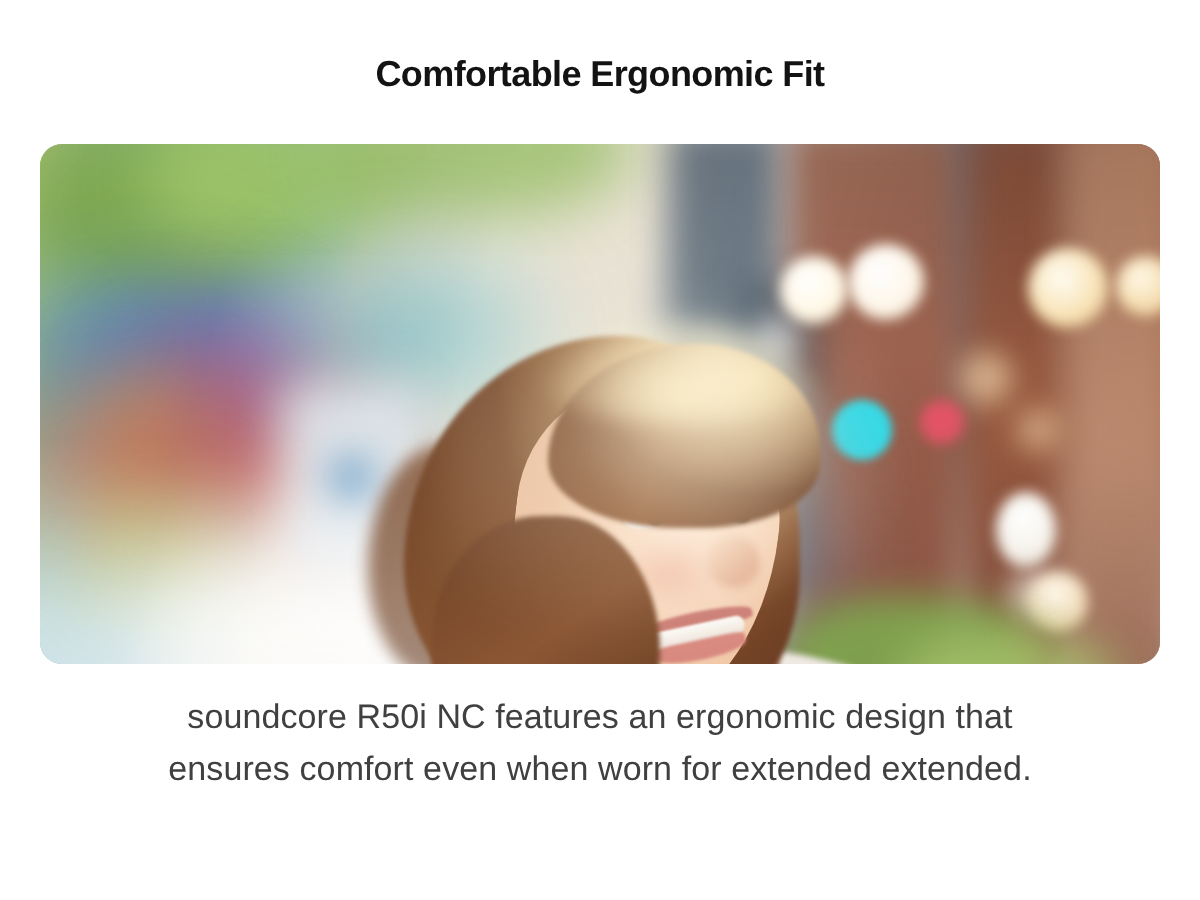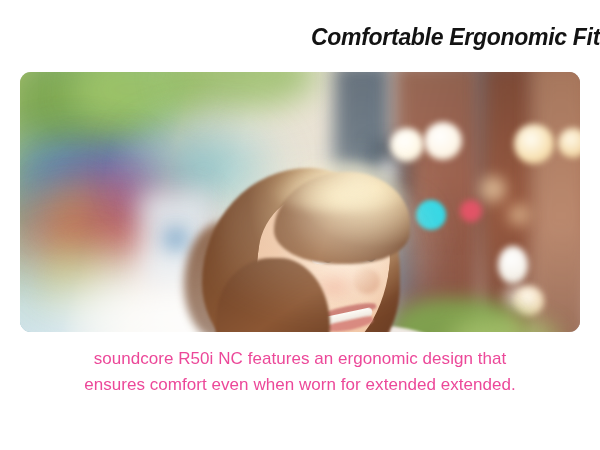--- a/index.html
+++ b/index.html
@@ -22,28 +22,27 @@
     background: #ffffff;
     box-sizing: border-box;
   }
 
   
   .headline {
     position: absolute;
     left: 0;
     top: 20px;
     width: 600px;
-    text-align: right;
-    font-size: 23px;
+    text-align: center;
+    font-size: 18px;
     font-weight: 700;
     letter-spacing: -0.3px;
     color: #131313;
     line-height: 34px;
     white-space: nowrap;
-    font-style: italic;
   }
 
   
   .photo-card {
     position: absolute;
     left: 20px;
     top: 72px;
     width: 560px;
     height: 260px;
     border-radius: 11px;
@@ -344,21 +343,21 @@
 
   
   .caption {
     position: absolute;
     left: 40px;
     top: 346px;
     width: 520px;
     text-align: center;
     font-size: 17px;
     line-height: 26px;
-    color: #ec4899;
+    color: #404040;
     letter-spacing: 0.05px;
   }
   .caption-line { display: block; white-space: nowrap; }
 </style>
 </head>
 <body>
 
 <div class="page">
 
   <div class="headline">Comfortable Ergonomic Fit</div>

